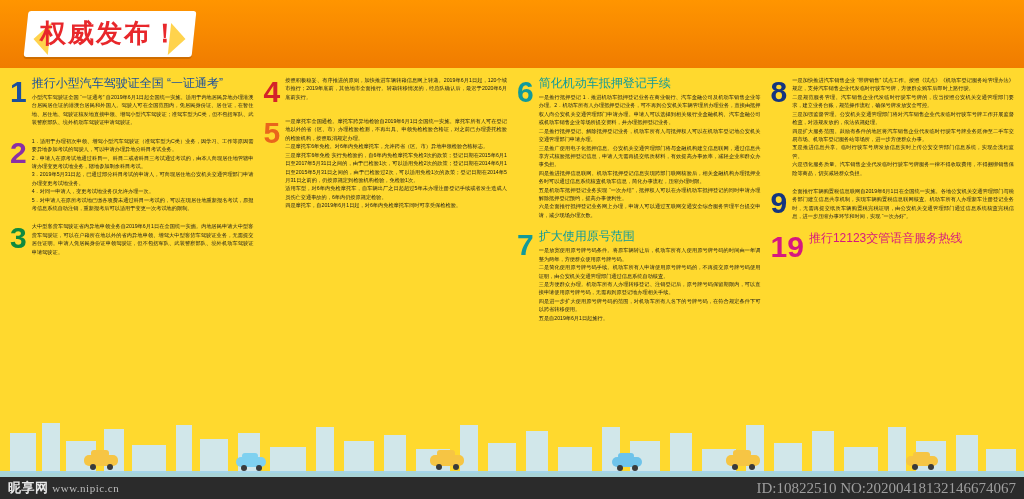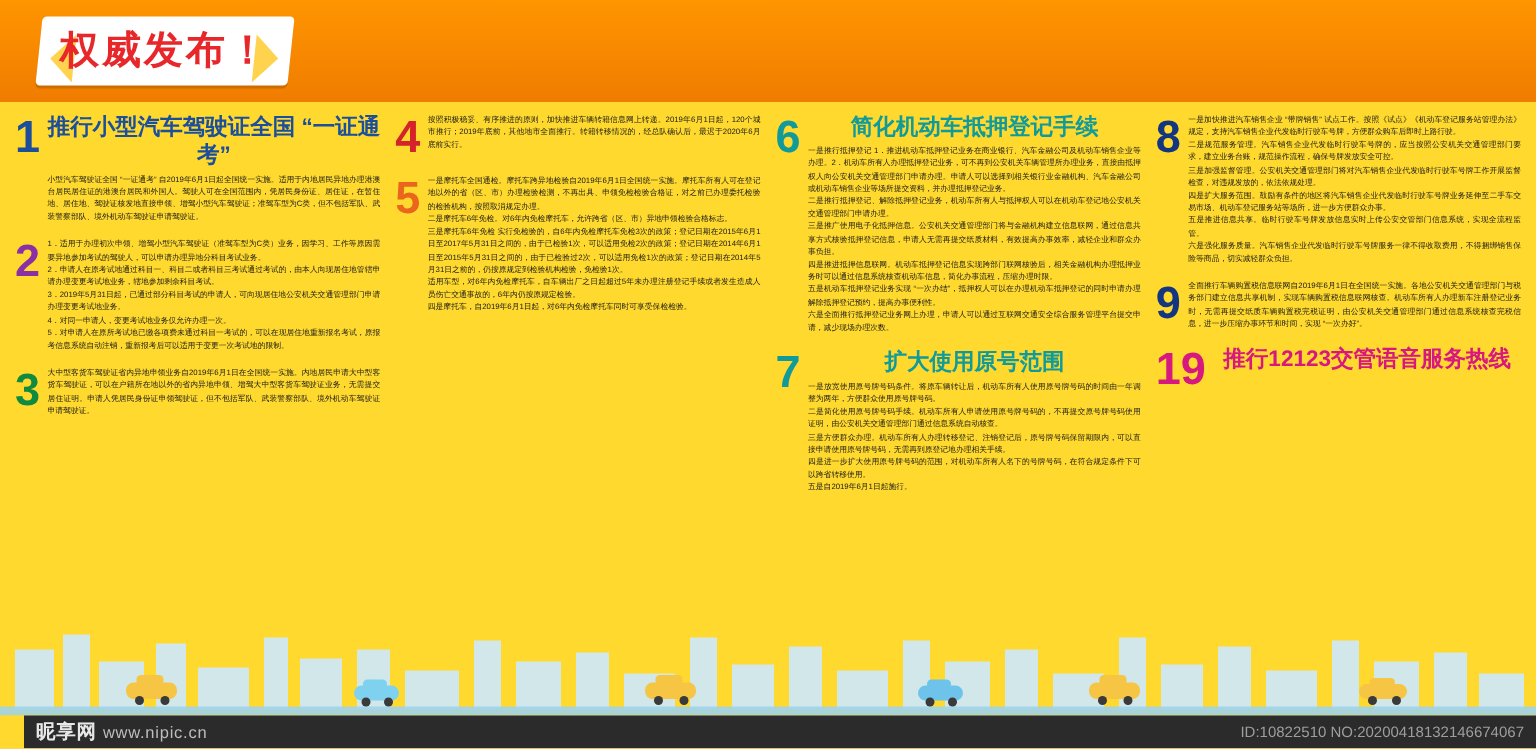--- a/index.html
+++ b/index.html
@@ -67,25 +67,24 @@
   .item { display:flex; gap:5px; }
   .num {
     font-weight:bold;
     font-size:30px;
     line-height:1;
     flex:0 0 auto;
     padding-top:1px;
   }
   .item-body { min-width:0; flex:1 1 auto; }
   .item-title {
-    font-weight:bold;
-    font-size:15px;
+    font-weight:normal;
+    font-size:12px;
     line-height:1.25;
     margin-bottom:2px;
-    text-align:center;
   }
   .item-text {
     font-size:5.2px;
     line-height:1.62;
     color:#1a1a1a;
     text-align:justify;
     white-space:pre-line;
   }
   
   .c-blue   { color:#1b4f9c; }
@@ -107,37 +106,38 @@
 
   
   .city {
     position:absolute;
     left:0; right:0; bottom:22px;
     height:62px;
     pointer-events:none;
   }
   .footer-bar {
     position:absolute;
-    left:16px; right:0; bottom:0;
+    left:0; right:0; bottom:0;
     height:22px;
     background:#2b2b2b;
     display:flex; align-items:center;
     color:#cfcfcf;
+    font-family:Liberation Serif, serif;
   }
   .wm {
     font-size:13px;
     margin-left:8px;
     color:#e8e8e8;
     font-weight:bold;
     letter-spacing:.5px;
   }
   .wm small { font-weight:normal; font-size:11px; color:#bdbdbd; }
   .idtext {
     margin-left:auto; margin-right:8px;
-    font-size:10px; color:#9e9e9e;padding-left:12px;
+    font-size:15px; color:#9e9e9e;padding-left:12px;
   }
 </style>
 </head>
 <body>
 
 <div class="poster">
 
   <div class="header">
     <div class="badge">
       <div class="ribbon-l"></div>

